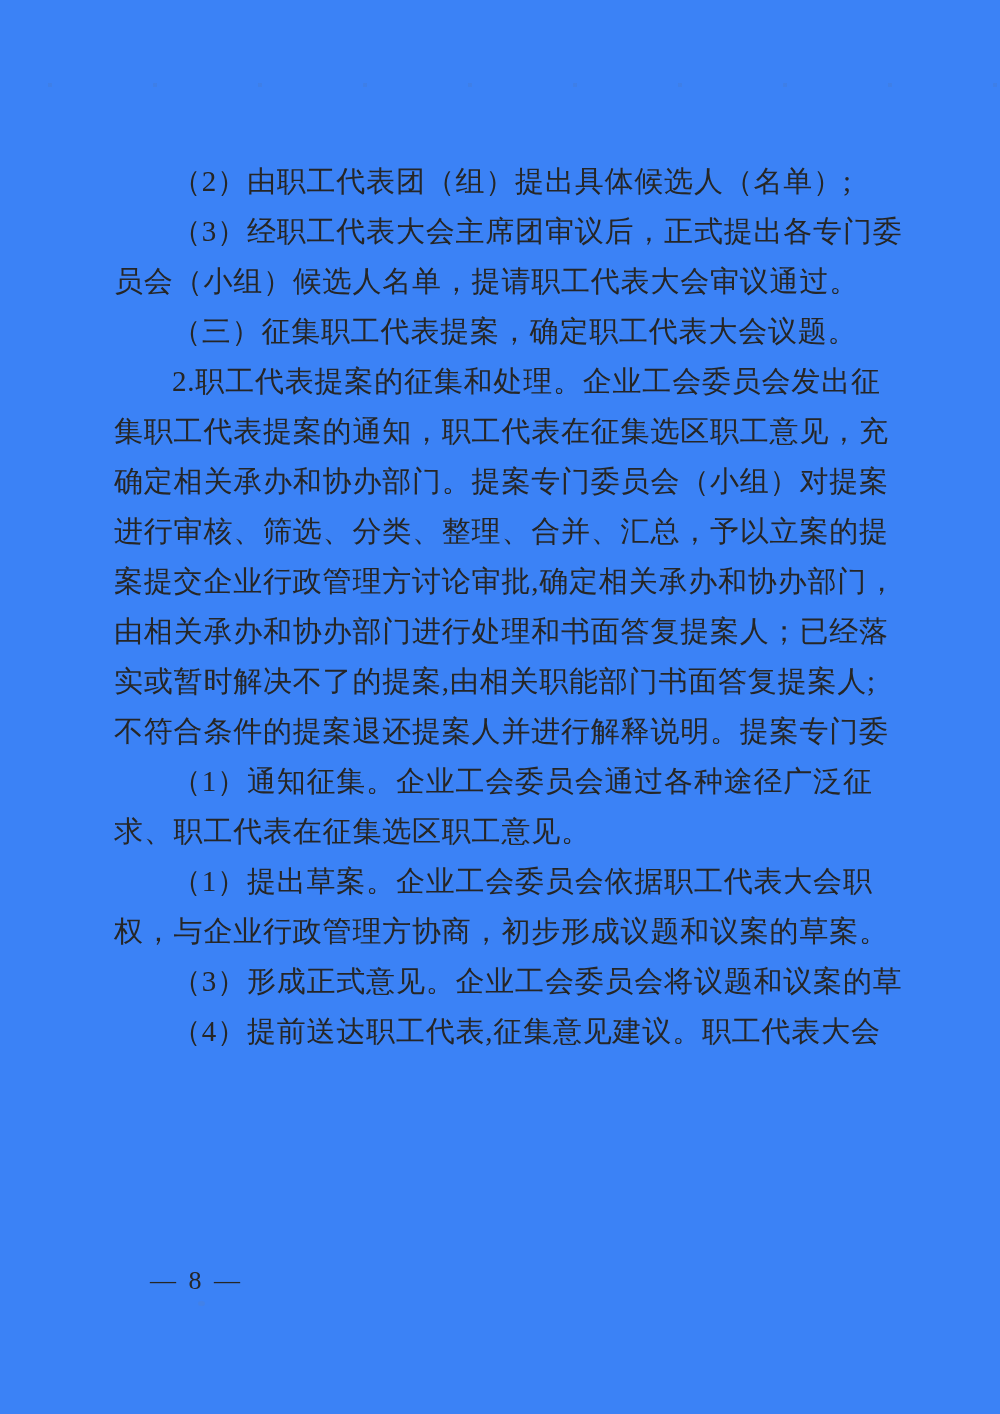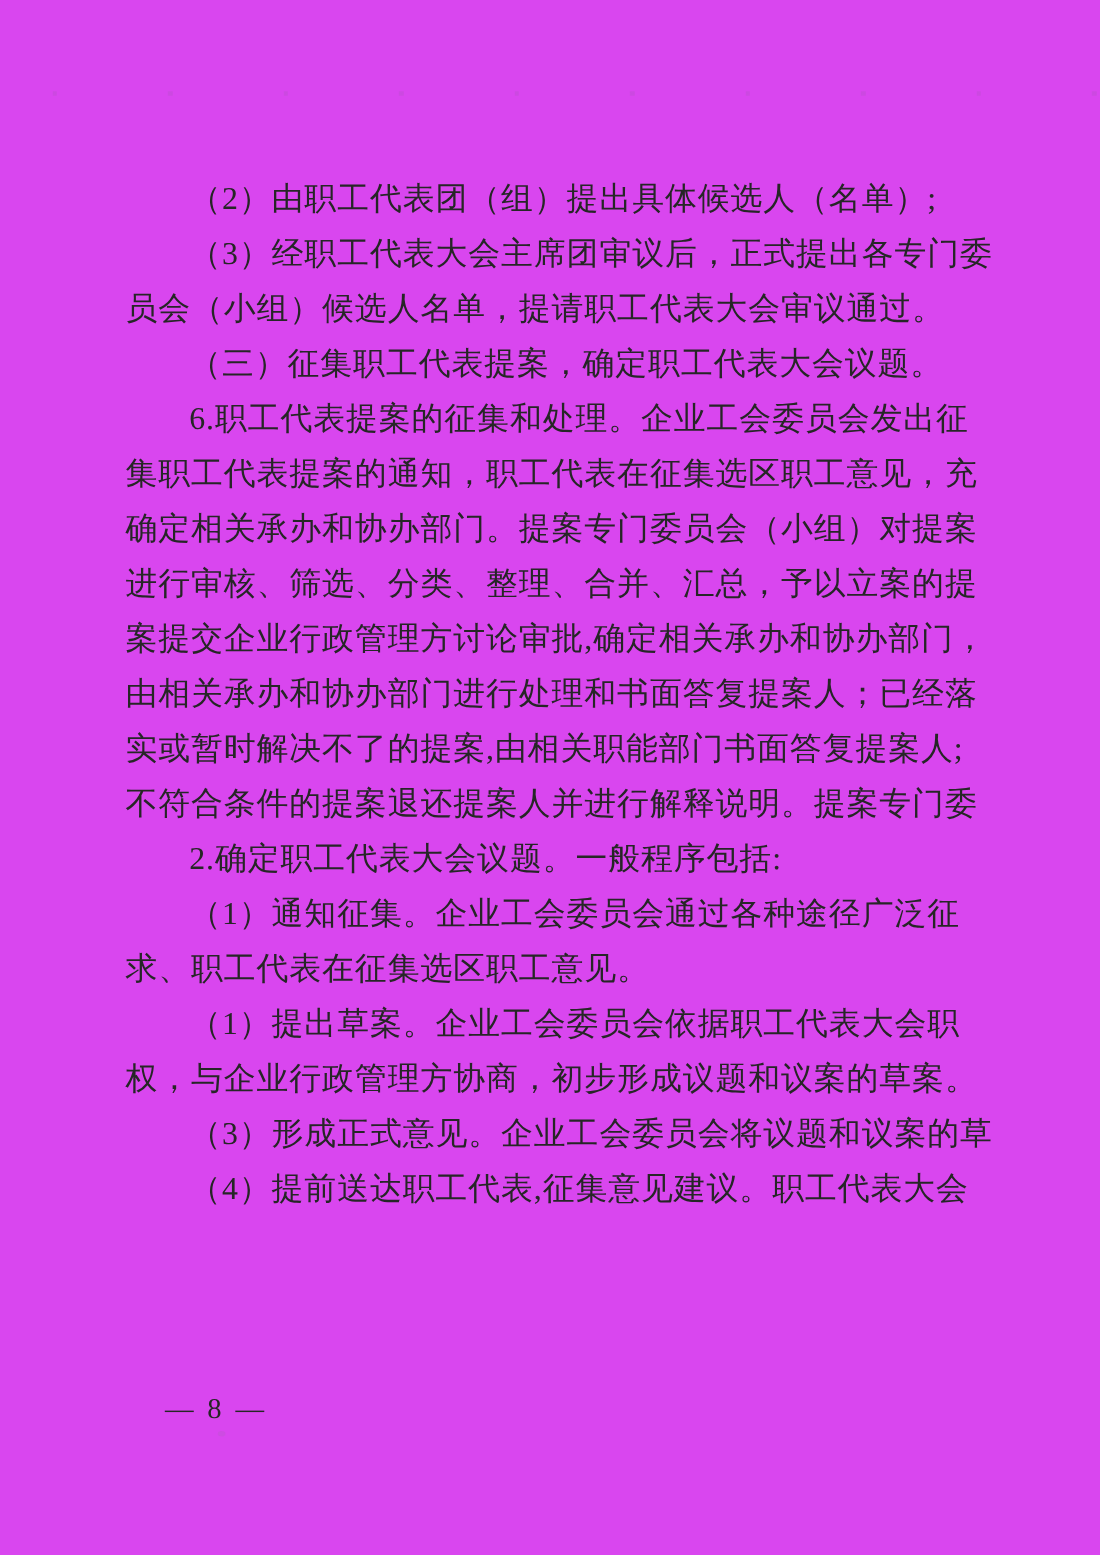--- a/index.html
+++ b/index.html
@@ -5,21 +5,21 @@
   html, body {
     margin: 0;
     padding: 0;
     background: #e8e8e8;
   }
   .page {
     position: relative;
     width: 1000px;
     height: 1414px;
     margin: 0 auto;
-    background: #d946ef;
+    background: #3b82f6;
     overflow: hidden;
     font-family: "Liberation Serif", "DejaVu Serif", serif;
   }
   
   .noise-band {
     position: absolute;
     left: 0;
     top: 83px;
     width: 100%;
     height: 4px;
@@ -71,29 +71,28 @@
 
 <div class="page">
   <div class="noise-band"></div>
   <div class="speckle"></div>
 
   <div class="text-block">
       <div class="line indent">（2）由职工代表团（组）提出具体候选人（名单）;</div>
       <div class="line indent">（3）经职工代表大会主席团审议后，正式提出各专门委</div>
       <div class="line">员会（小组）候选人名单，提请职工代表大会审议通过。</div>
       <div class="line indent">（三）征集职工代表提案，确定职工代表大会议题。</div>
-      <div class="line indent">6.职工代表提案的征集和处理。企业工会委员会发出征</div>
+      <div class="line indent">2.职工代表提案的征集和处理。企业工会委员会发出征</div>
       <div class="line">集职工代表提案的通知，职工代表在征集选区职工意见，充</div>
       <div class="line">确定相关承办和协办部门。提案专门委员会（小组）对提案</div>
       <div class="line">进行审核、筛选、分类、整理、合并、汇总，予以立案的提</div>
       <div class="line">案提交企业行政管理方讨论审批,确定相关承办和协办部门，</div>
       <div class="line">由相关承办和协办部门进行处理和书面答复提案人；已经落</div>
       <div class="line">实或暂时解决不了的提案,由相关职能部门书面答复提案人;</div>
       <div class="line">不符合条件的提案退还提案人并进行解释说明。提案专门委</div>
-      <div class="line indent">2.确定职工代表大会议题。一般程序包括:</div>
       <div class="line indent">（1）通知征集。企业工会委员会通过各种途径广泛征</div>
       <div class="line">求、职工代表在征集选区职工意见。</div>
       <div class="line indent">（1）提出草案。企业工会委员会依据职工代表大会职</div>
       <div class="line">权，与企业行政管理方协商，初步形成议题和议案的草案。</div>
       <div class="line indent">（3）形成正式意见。企业工会委员会将议题和议案的草</div>
       <div class="line indent">（4）提前送达职工代表,征集意见建议。职工代表大会</div>
     </div>
 
   <div class="page-number">— 8 —</div>
 </div>

